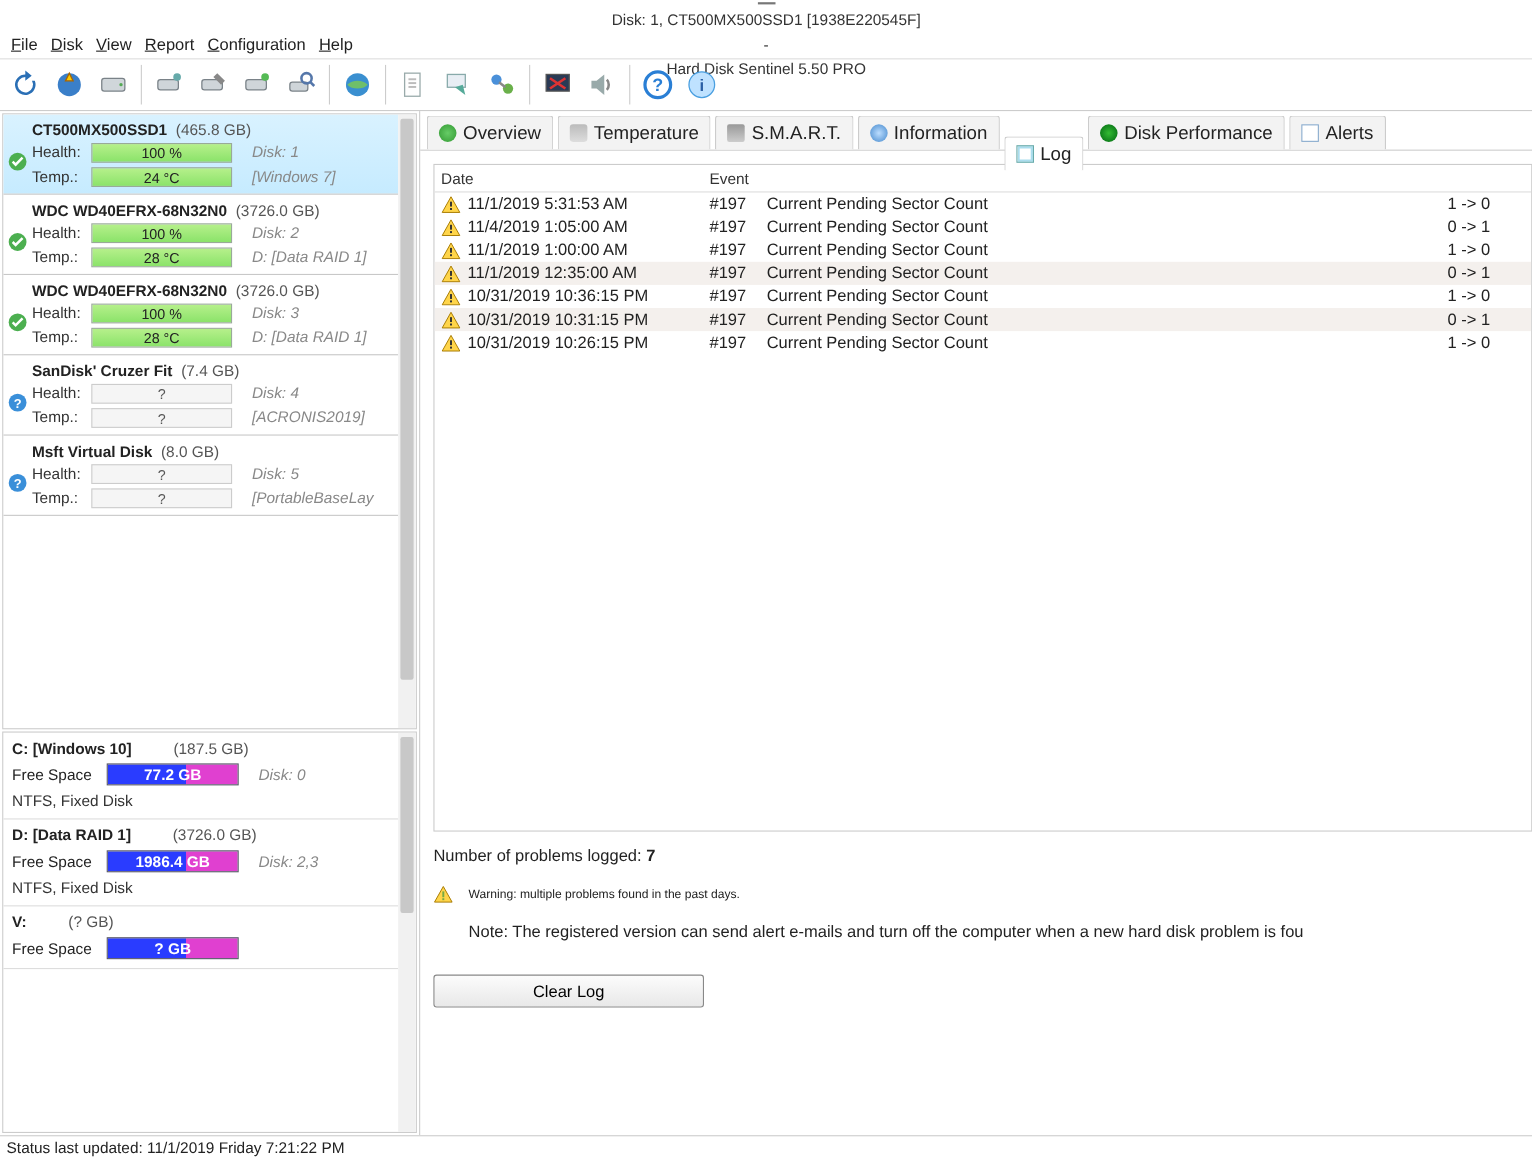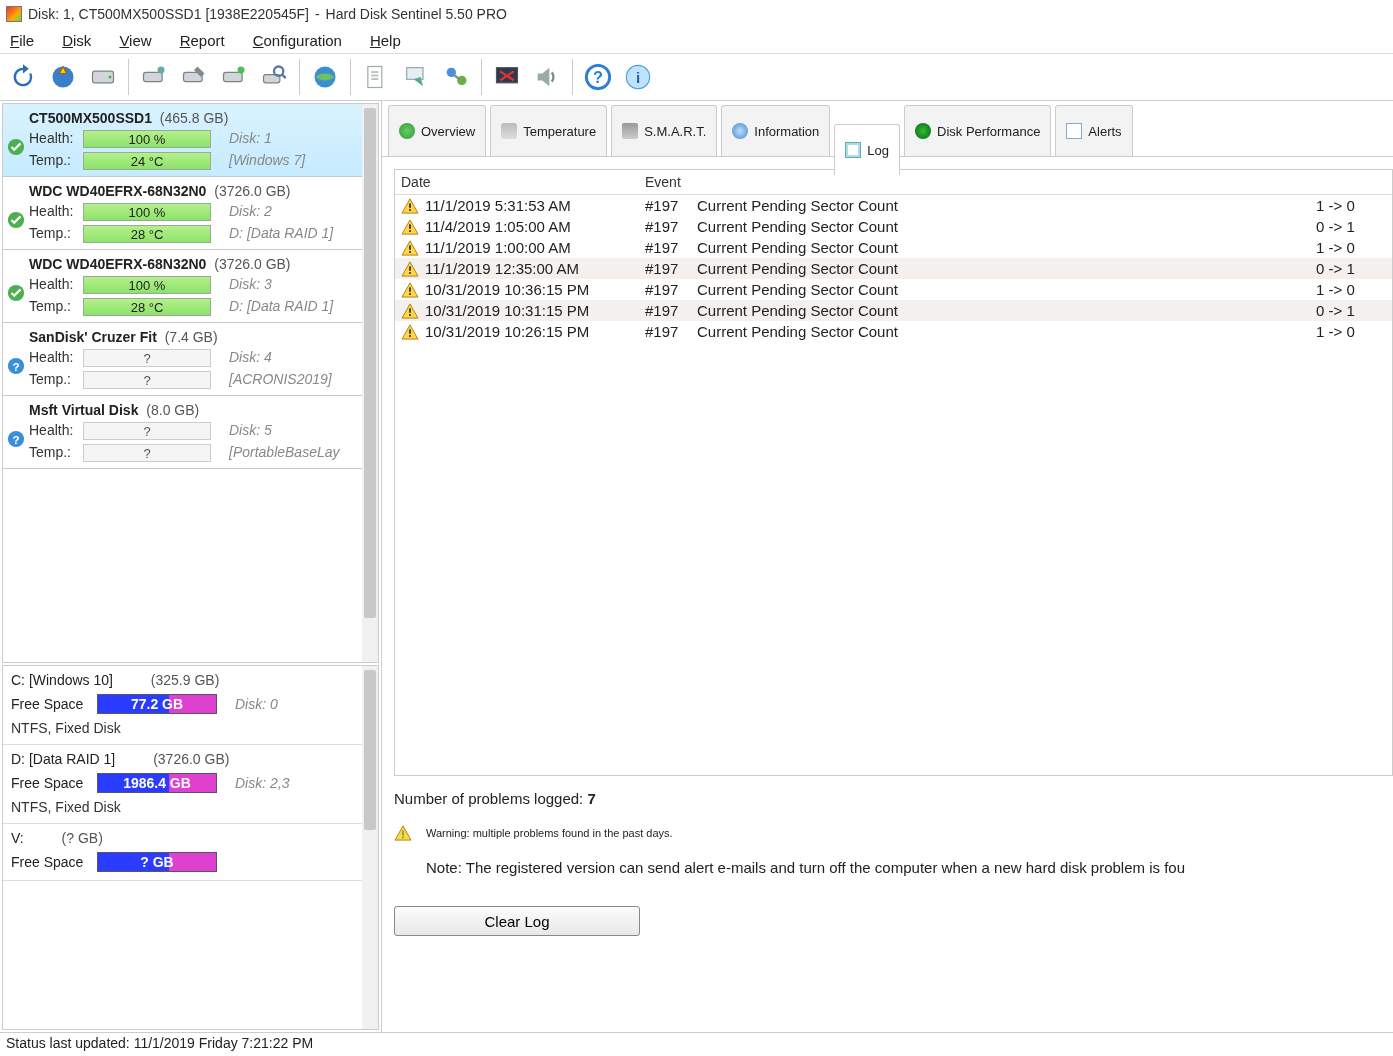--- a/index.html
+++ b/index.html
@@ -1,21 +1,21 @@
 <!DOCTYPE html>
 <html><head>
 <meta charset="utf-8">
 <style>
 * { box-sizing: border-box; margin: 0; padding: 0; }
 body { font-family: "Segoe UI", Tahoma, sans-serif; font-size: 14px; background: #fff; color: #222; width: 1393px; height: 1056px; overflow: hidden; display: flex; flex-direction: column; }
-.titlebar { display: flex; align-items: center; height: 28px; padding: 2px 6px; gap: 6px; }
+.titlebar { display: flex; align-items: center; height: 28px; padding: 2px 6px; gap: 6px; flex-direction: column; }
 .titlebar .appicon { width: 16px; height: 16px; background: linear-gradient(135deg,#e33,#fa0 60%,#5d5); border:1px solid #777; }
 .titlebar span.title { color:#333; font-size: 14px; }
 .titlebar .appname { color: #888; }
-.menubar { display: flex; gap: 28px; padding: 4px 10px; font-size: 15px; }
+.menubar { display: flex; gap: 12px; padding: 4px 10px; font-size: 15px; }
 .menubar .mitem { cursor: default; }
 .menubar .mitem .u { text-decoration: underline; }
 .toolbar { display: flex; align-items: center; padding: 4px 4px; border-top:1px solid #ddd; border-bottom:1px solid #ccc; gap:2px; }
 .toolbar .tsep { width:1px; height:36px; background:#ccc; margin:0 4px; }
 .toolbar .tbtn { width:38px; height:38px; display:flex; align-items:center; justify-content:center; border:1px solid transparent; border-radius:3px; }
 .tbtn svg { width:28px; height:28px; }
 .body { display:flex; flex:1; min-height:0; }
 .left { width: 382px; display:flex; flex-direction:column; border-right:1px solid #ccc; }
 .disks { flex: 0 0 560px; position:relative; border:1px solid #ccc; margin:2px; overflow:hidden; }
 .disks-inner { position:absolute; inset:0 16px 0 0; overflow:hidden; }
@@ -28,30 +28,30 @@
 .bar { width:128px; height:18px; border:1px solid #9a9; display:flex; align-items:center; justify-content:center; font-size:13px; }
 .bar.green { background: linear-gradient(#b6f08b,#8be36a); }
 .bar.plain { background:#f5f5f5; border-color:#ccc; color:#555; }
 .drow .side { margin-left:18px; color:#888; font-style:italic; }
 .statusicon { position:absolute; left:4px; top:34px; width:18px; height:18px; }
 .scrollbar { position:absolute; right:0; top:0; bottom:0; width:16px; background:#f1f1f1; }
 .thumb { position:absolute; left:2px; width:12px; background:#c8c8c8; border-radius:2px; }
 .partitions { flex:1; position:relative; border:1px solid #ccc; margin:0 2px 2px; overflow:hidden; }
 .pinner { position:absolute; inset:0 16px 0 0; overflow:hidden; }
 .part { padding:6px 8px 8px; border-bottom:1px solid #ddd; }
-.part .pname { font-weight:400;text-align:center; }
+.part .pname { font-weight:700;text-align:center; }
 .part .psize { color:#555; margin-left:34px; }
 .prow { display:flex; align-items:center; margin-top:6px; }
 .prow .pl { width:86px; }
 .freebar { width:120px; height:20px; border:1px solid #556; display:flex; align-items:center; justify-content:center; color:#fff; font-weight:600; background: linear-gradient(90deg,#2a3cff 0%, #2a3cff 60%, #e040d0 60%, #e040d0 100%); }
 .prow .pside { margin-left:18px; color:#888; font-style:italic; }
 .part .pfmt { margin-top:6px; color:#333; }
 .right { flex:1; display:flex; flex-direction:column; min-width:0; }
 .tabs { display:flex; gap:4px; padding:4px 6px 0; border-bottom:1px solid #ccc; align-items:flex-end; }
-.tab { display:flex; align-items:center; gap:6px; padding:17px 10px; border:1px solid #ccc; border-bottom:none; border-radius:3px 3px 0 0; background:#f3f3f3; cursor:default; font-size:13px;justify-content:flex-end; }
+.tab { display:flex; align-items:center; gap:6px; padding:5px 10px; border:1px solid #ccc; border-bottom:none; border-radius:3px 3px 0 0; background:#f3f3f3; cursor:default; font-size:17px;justify-content:flex-end; }
 .tab.active { background:#fff; position:relative; top:19px; }
 .tab .ticon { width:16px; height:16px; display:inline-block; }
 .ticon.green{ background:radial-gradient(circle,#6c6,#393); border-radius:50%; }
 .ticon.therm{ background:linear-gradient(#bbb,#ddd); border-radius:3px; }
 .ticon.drive{ background:linear-gradient(#999,#ccc); border-radius:2px; }
 .ticon.info{ background:radial-gradient(circle,#bdf,#48c); border-radius:50%; }
 .ticon.log{ background:#fff; border:1px solid #6aa; box-shadow:inset 0 0 0 2px #ade; }
 .ticon.perf{ background:radial-gradient(circle,#3b3,#061); border-radius:50%; }
 .ticon.alert{ background:#fff; border:1px solid #8ac; }
 .logwrap { margin:12px 0 0 12px; border:1px solid #ccc; height:607px; overflow:hidden; }
@@ -290,21 +290,21 @@
    </div>
         </div>
       <div class="scrollbar">
         <div class="thumb" style="top:4px;height:510px"></div>
       </div>
     </div>
     <div class="partitions">
       <div class="pinner" id="parts-inner">
           <div class="part">
      <span class="pname">C: [Windows 10]</span>
-     <span class="psize">(325.9 GB)</span>
+     <span class="psize">(187.5 GB)</span>
      <div class="prow">
        <span class="pl">Free Space</span>
        <span class="freebar">77.2 GB</span>
        <span class="pside">Disk: 0</span>
      </div>
      <div class="pfmt">NTFS, Fixed Disk</div>
    </div>
           <div class="part">
      <span class="pname">D: [Data RAID 1]</span>
      <span class="psize">(3726.0 GB)</span>

